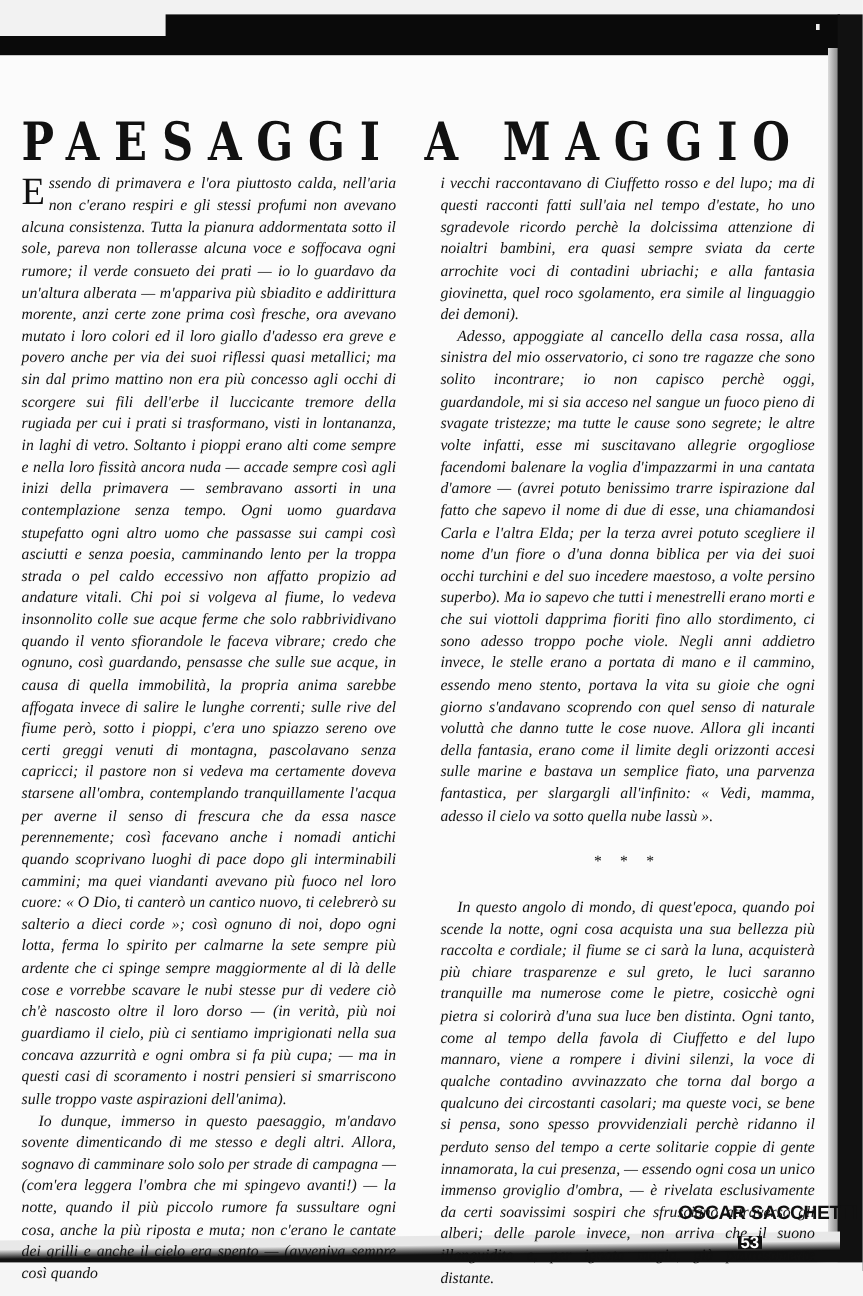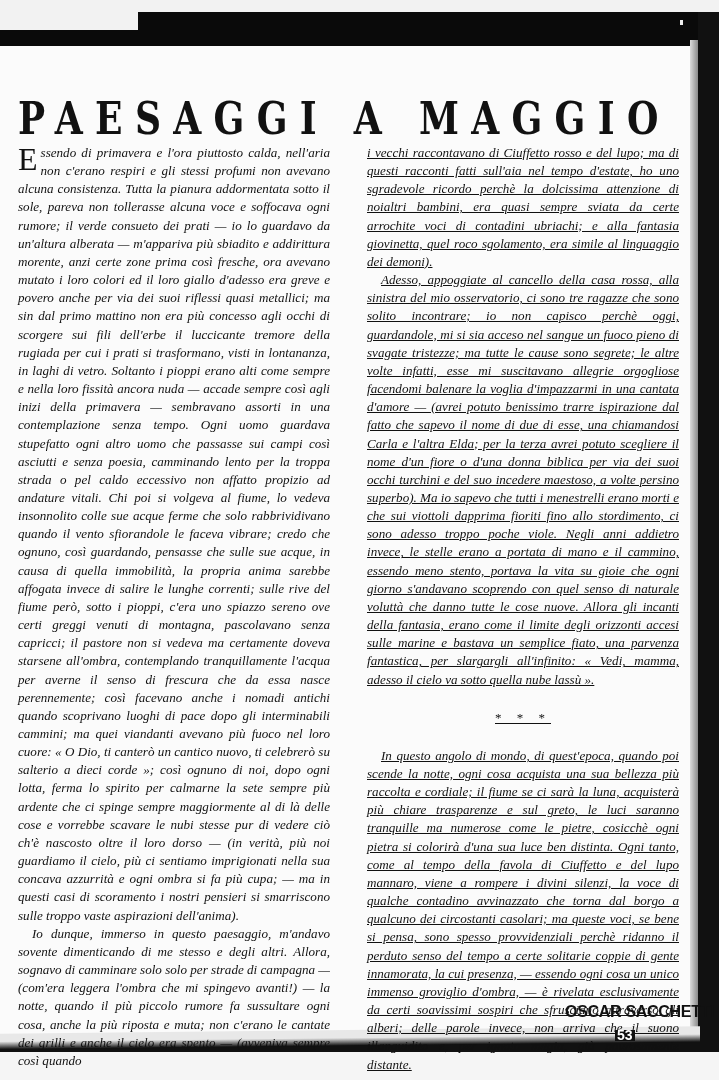--- a/index.html
+++ b/index.html
@@ -45,21 +45,21 @@
     color: #111; transform: scaleX(0.82); transform-origin: left;
     white-space: nowrap;
   }
   .col {
     position: absolute; top: 144px; width: 312px;
     font-family: "Liberation Serif", serif; font-style: italic;
     font-size: 13.1px; line-height: 18.15px; color: #111;
     text-align: justify;
   }
   .col-left { left: 18px; }
-  .col-right { left: 367px; text-decoration: underline; }
+  .col-right { left: 367px; }
   .col p { margin: 0; text-indent: 14px; }
   .col p.first { text-indent: 0; }
   .dropcap {
     float: left; font-size: 32px; line-height: 26px; margin: 2px 3px 0 0;
     font-style: normal; font-family: "Liberation Serif", serif;
   }
   .separator {
     text-align: center; font-style: normal; font-size: 13px;
     letter-spacing: 6px; margin: 20px 0 20px 0;
   }

